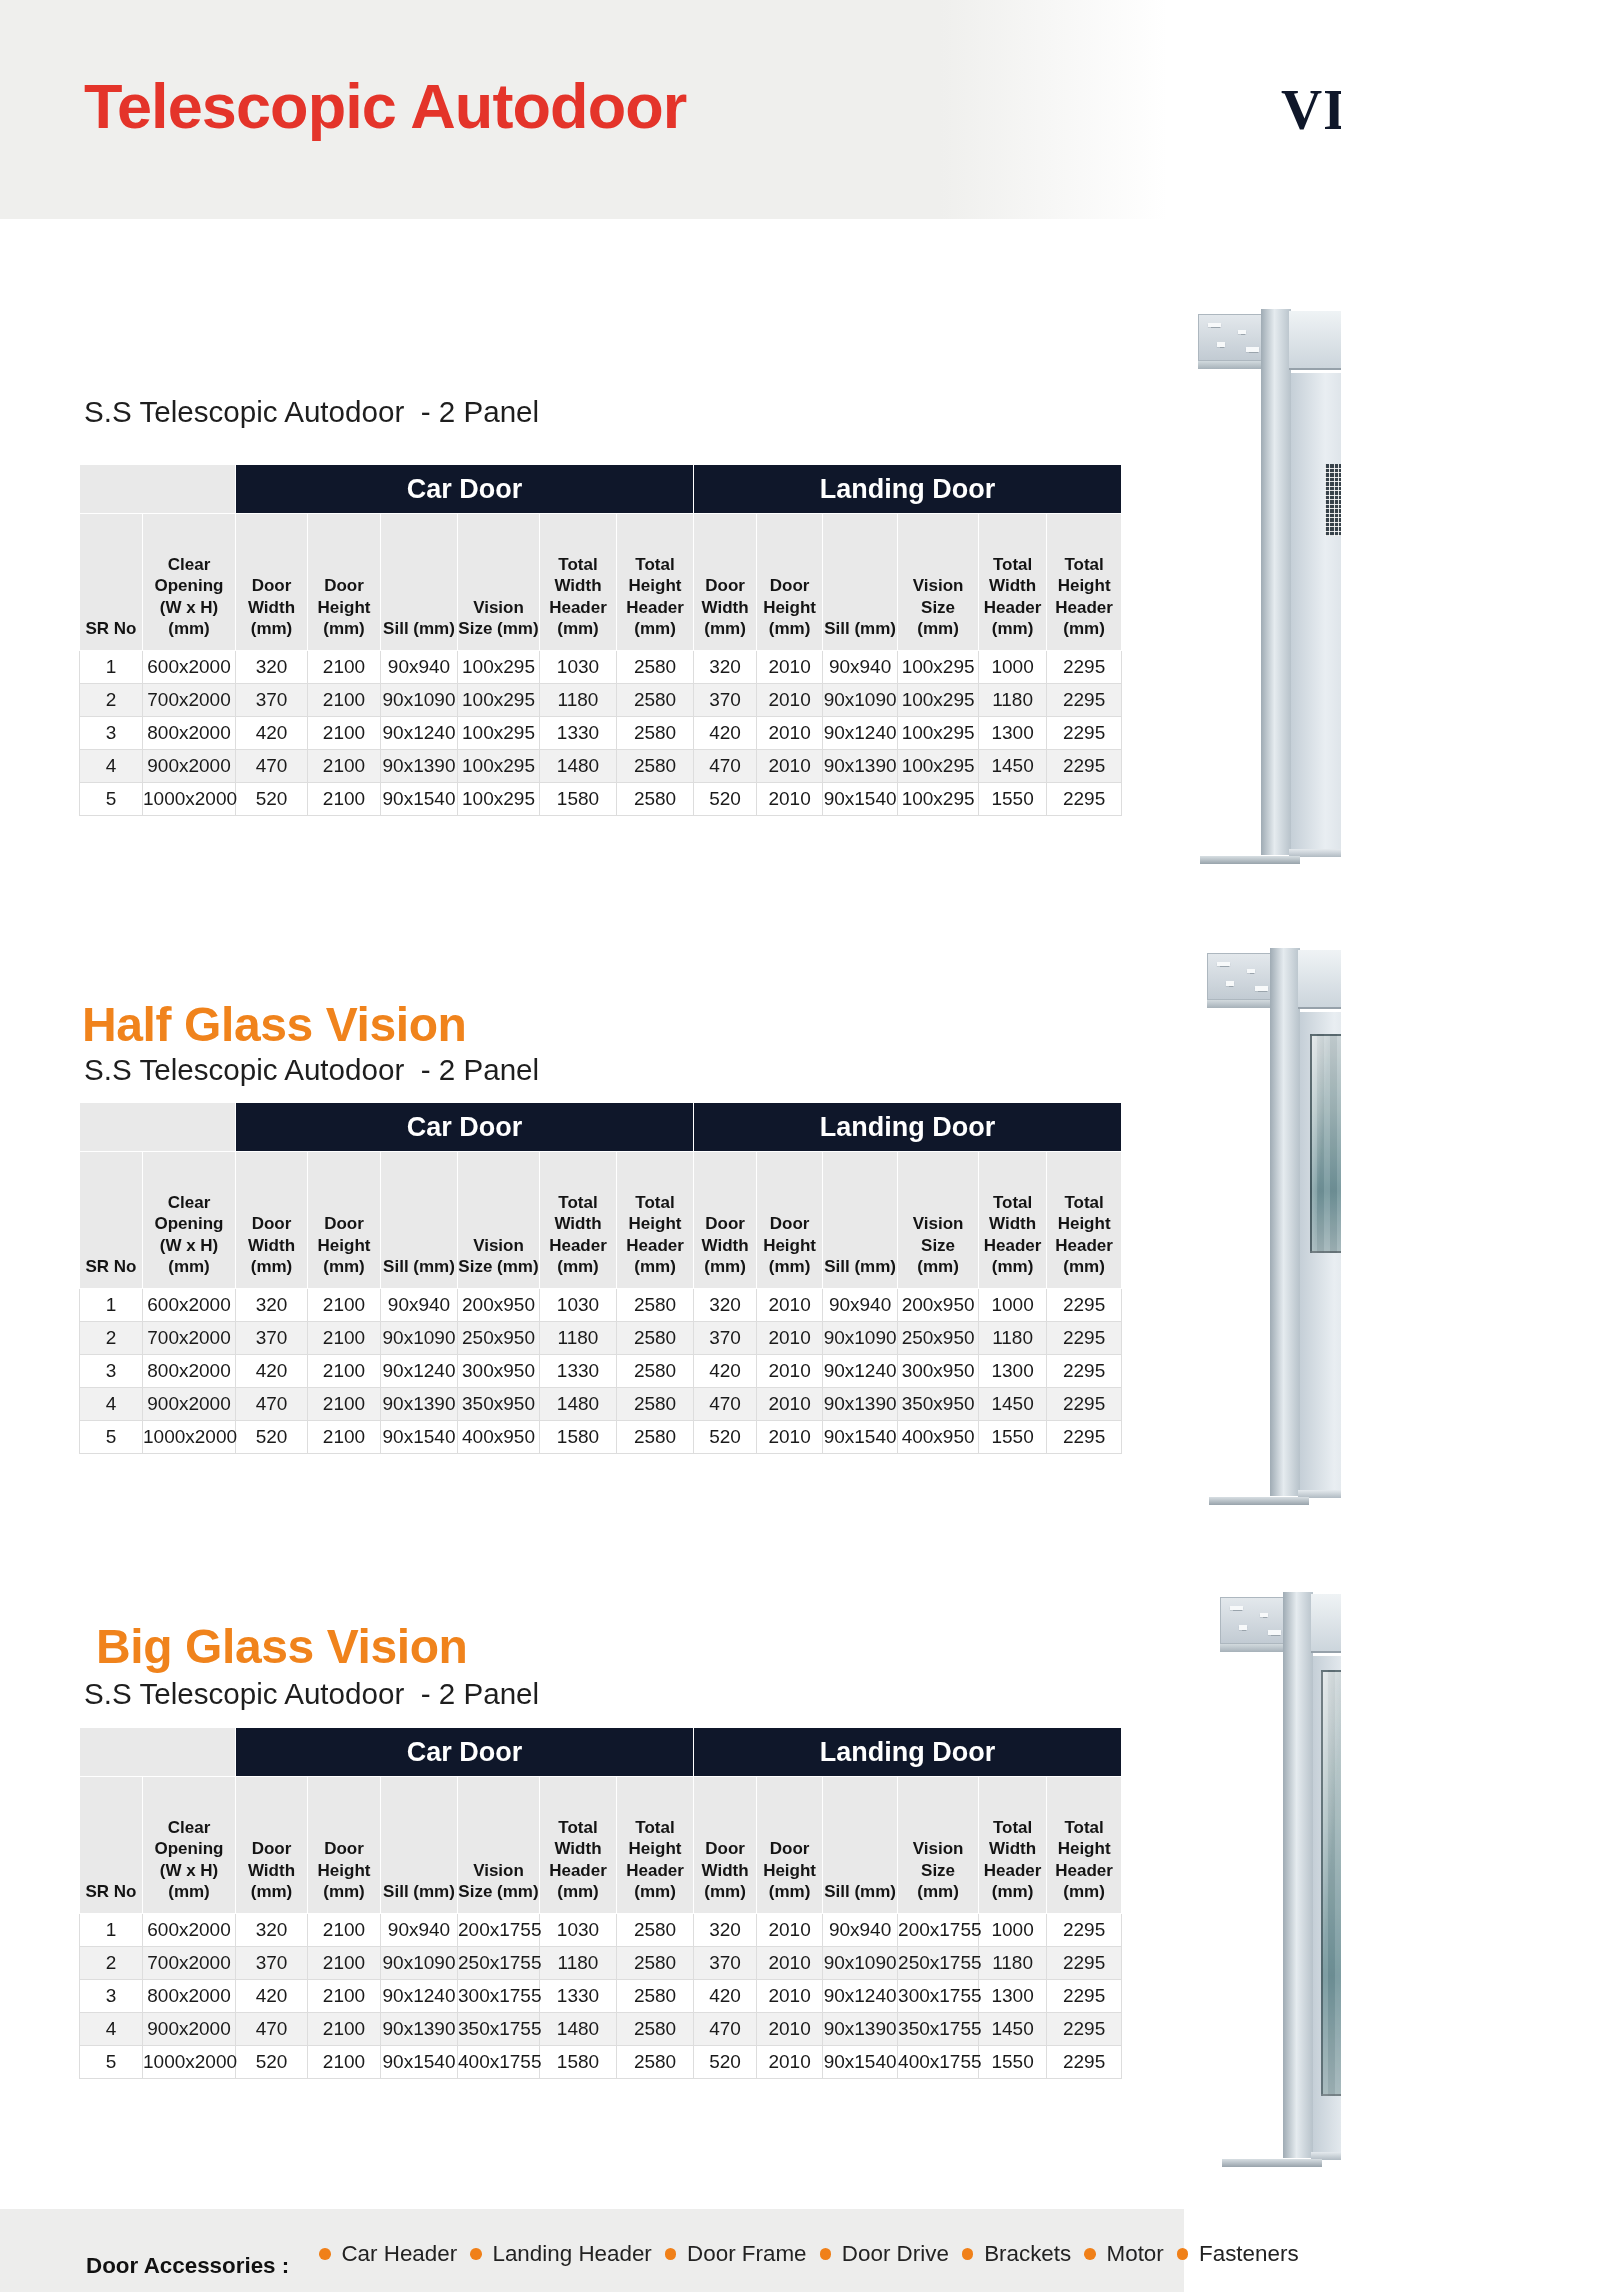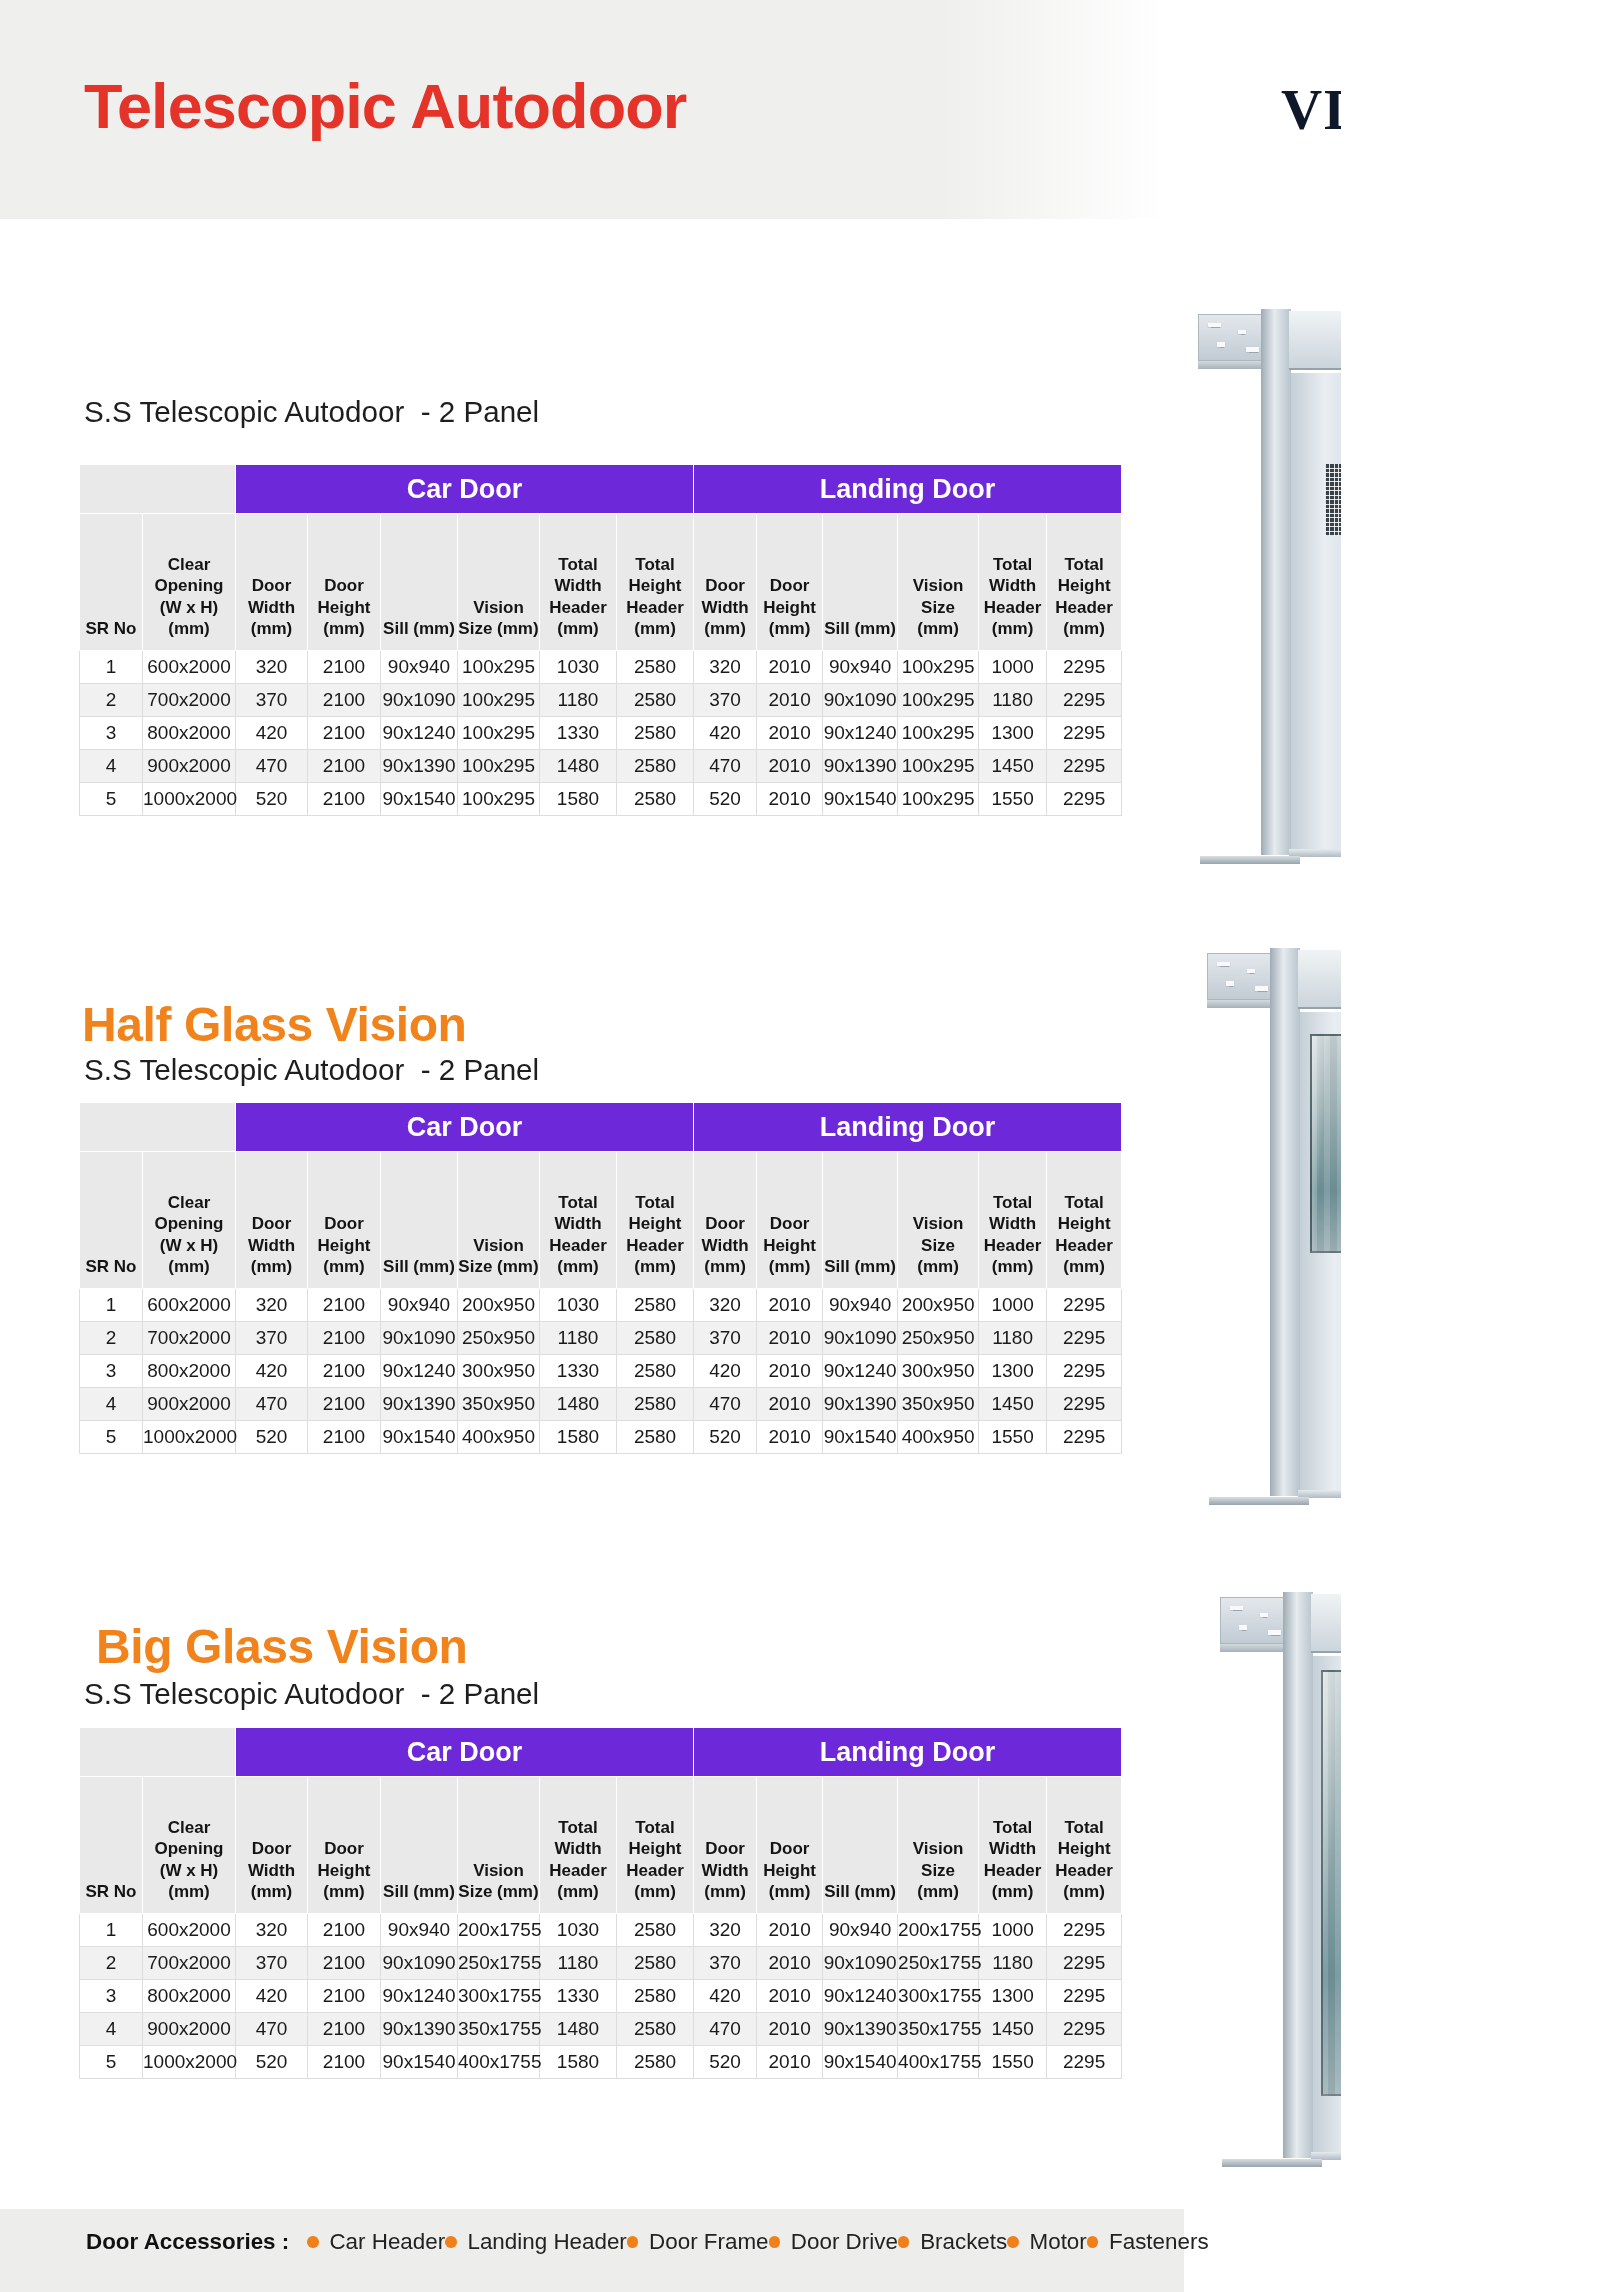--- a/index.html
+++ b/index.html
@@ -15,33 +15,33 @@
     font-family:"Liberation Serif",serif;color:#0f172a;letter-spacing:1.8px;}
 
   
   .sec-title{position:absolute;font-size:48px;font-weight:800;color:#f0831c;
     letter-spacing:-0.4px;white-space:nowrap;}
   .sec-sub{position:absolute;font-size:29.6px;font-weight:400;color:#1e1e1e;white-space:pre;}
 
   
   table.spec{position:absolute;border-collapse:collapse;table-layout:fixed;width:1042px;}
   table.spec th,table.spec td{padding:0;text-align:center;font-family:"Liberation Sans",sans-serif;}
-  table.spec th.group{background:#6d28d9;color:#fff;font-size:27px;font-weight:700;
+  table.spec th.group{background:#0f172a;color:#fff;font-size:27px;font-weight:700;
     height:48px;border:1.8px solid #fff;}
   table.spec th.corner{background:#e9e9e9;border:1.8px solid #fff;}
   table.spec th.sub{background:#e9e9e9;color:#141414;font-size:17px;font-weight:700;
     height:125px;vertical-align:bottom;padding-bottom:10.7px;line-height:1.25;border:1.8px solid #fff;}
   table.spec td{font-size:19px;color:#1a1a1a;height:32px;border:0.9px solid #ddd;background:#fff;}
   table.spec tr.alt td{background:#f1f1f1;}
 
   
   .footer-band{position:absolute;left:0;top:2209px;width:1184px;height:84px;background:#ededec;}
   .footer-line{position:absolute;left:86px;top:2229px;display:flex;align-items:flex-end;gap:12.5px;}
   .footer-label{font-size:22.4px;font-weight:700;color:#111;white-space:nowrap;margin-right:5.4px;}
-  .footer-items{display:flex;align-items:center;gap:0;list-style:none;margin:0;padding:0;}
+  .footer-items{display:flex;align-items:center;gap:13px;list-style:none;margin:12px;padding:0;}
   .footer-items li{display:flex;align-items:center;gap:10.7px;font-size:22.4px;color:#222;white-space:nowrap;}
   .dot{width:11.6px;height:11.6px;border-radius:50%;background:#f08019;display:inline-block;}
   .page-num{position:absolute;left:1351px;top:2214px;font-size:24px;color:#333;text-align:center;}
   .page-bar{position:absolute;left:1397px;top:2213px;width:224px;height:31px;background:#ee8120;}
 
   
   .door{position:absolute;}
   .d-bracket{position:absolute;left:0;top:5.4px;width:77px;height:45px;
     background:linear-gradient(180deg,#e3e8ec,#c2cbd3);border:0.9px solid #adb7bf;}
   .d-hole{position:absolute;background:#f7f9fa;box-shadow:0 0.9px 0.9px #9aa4ac;}

